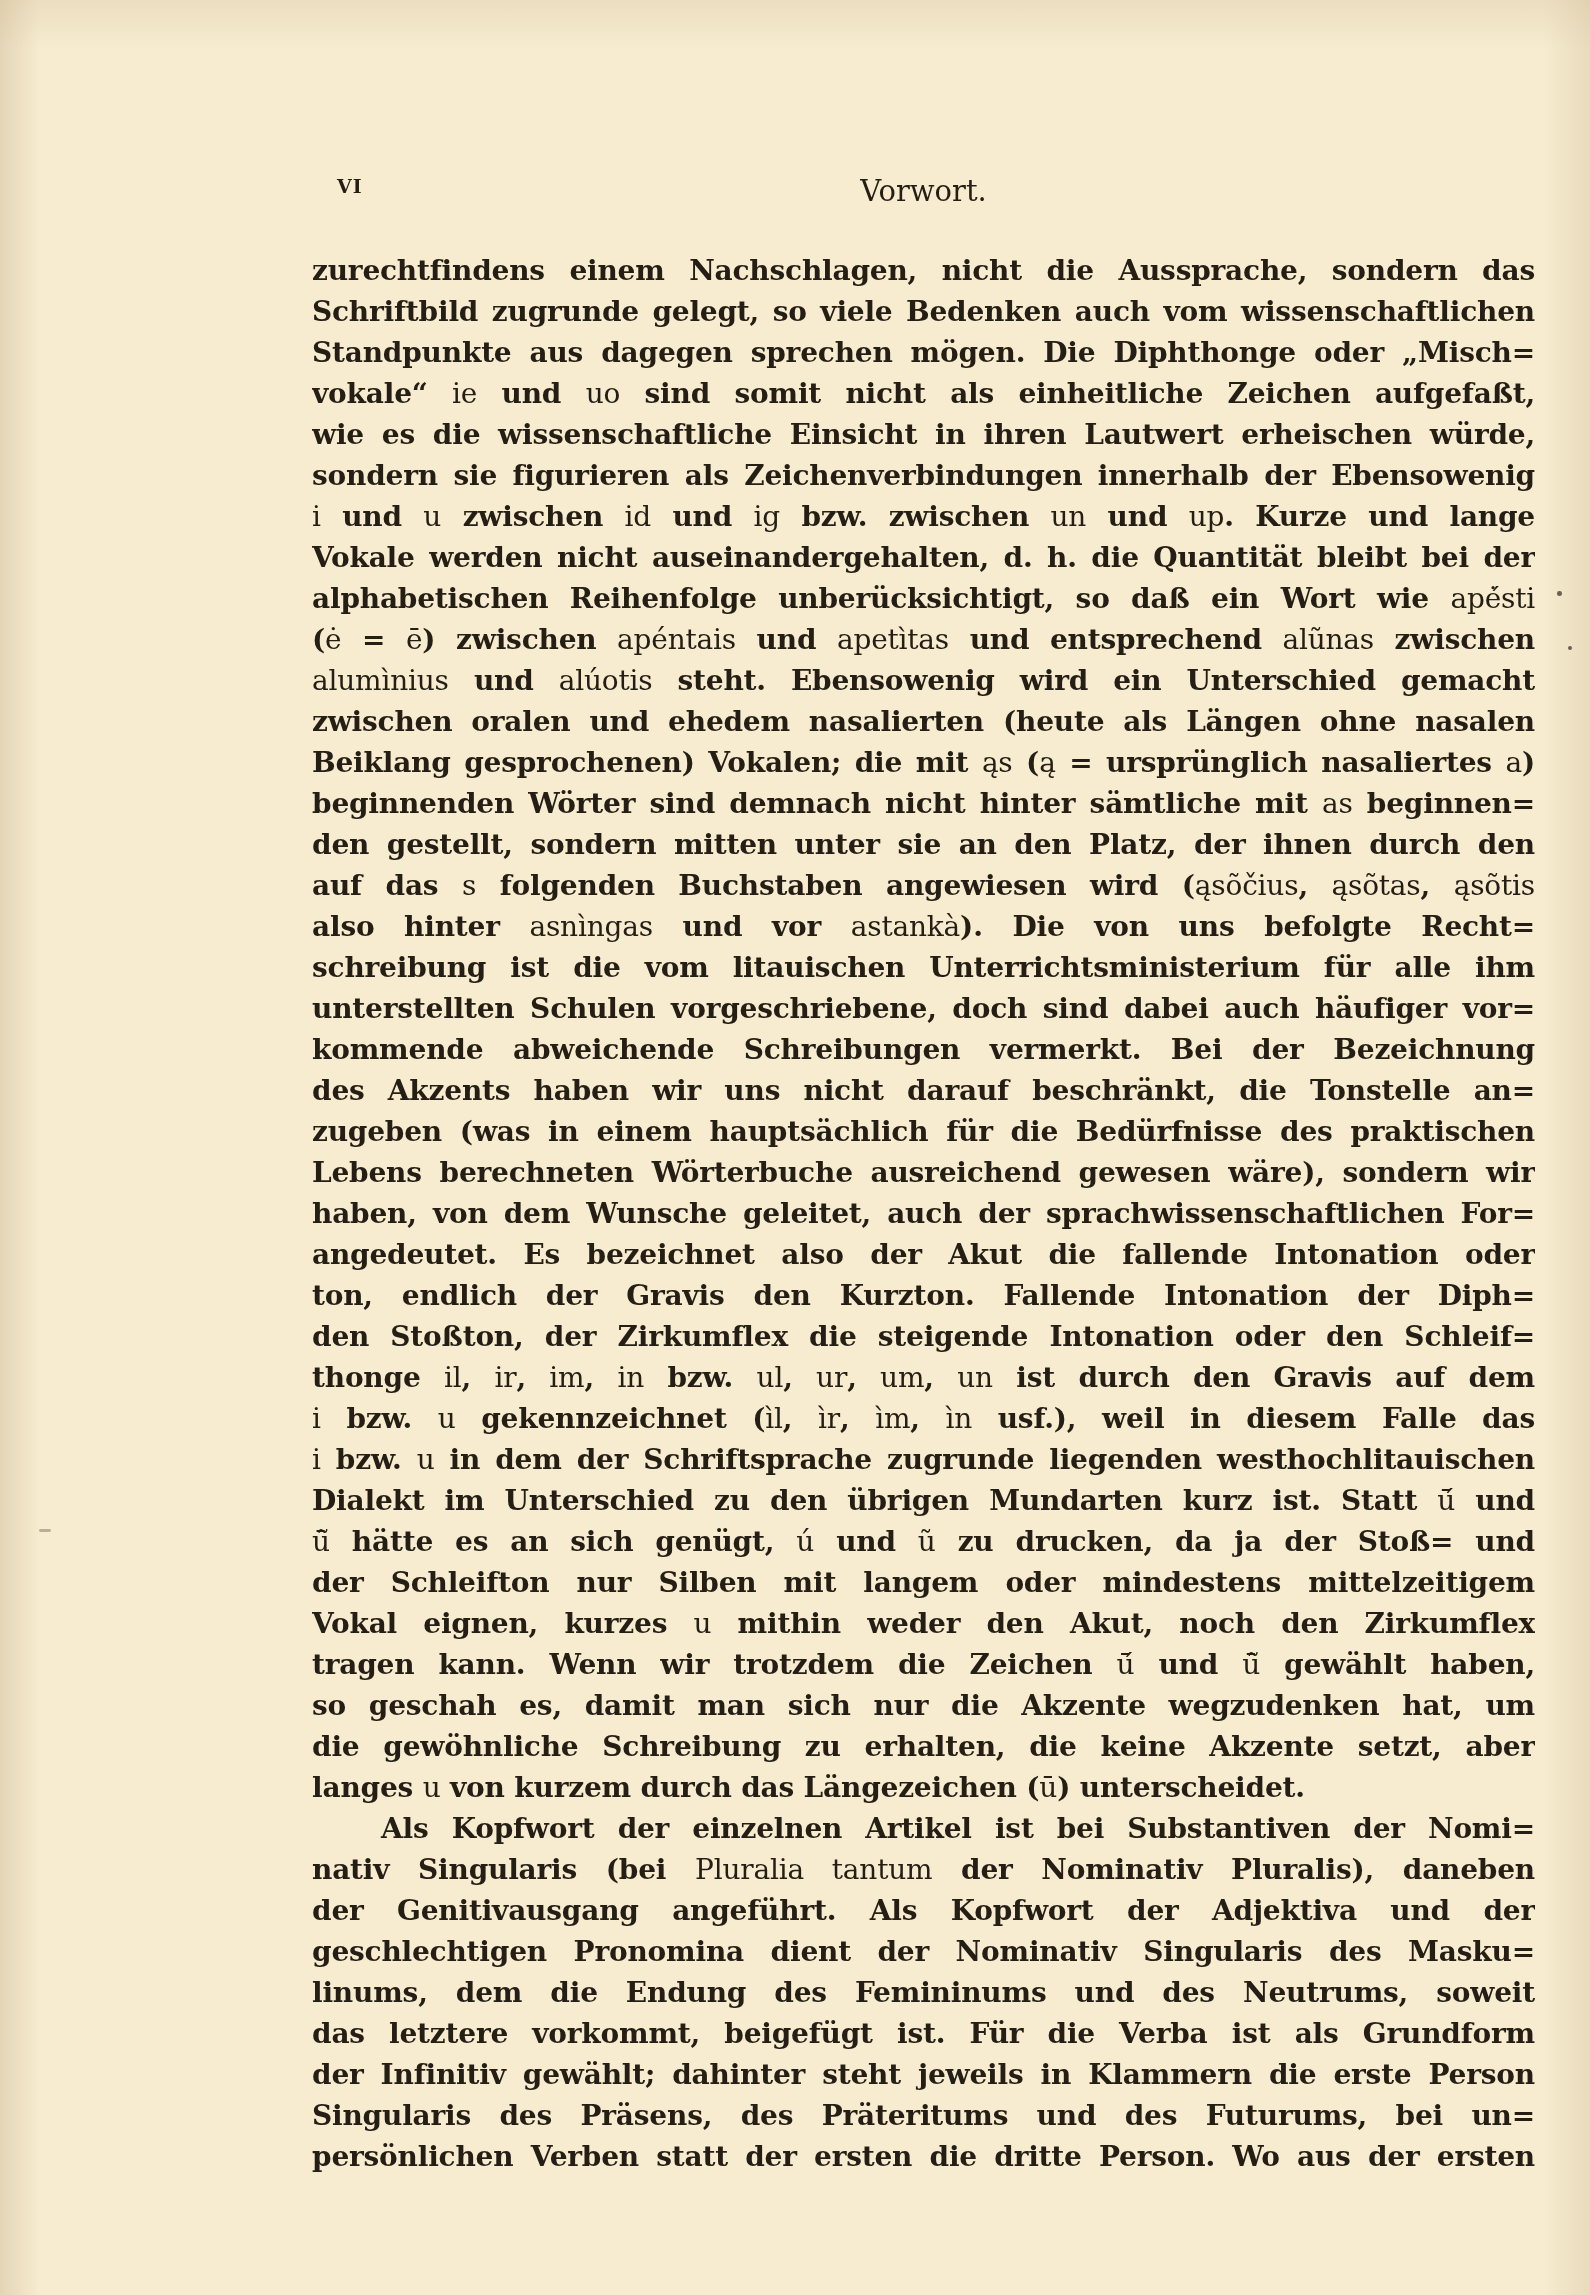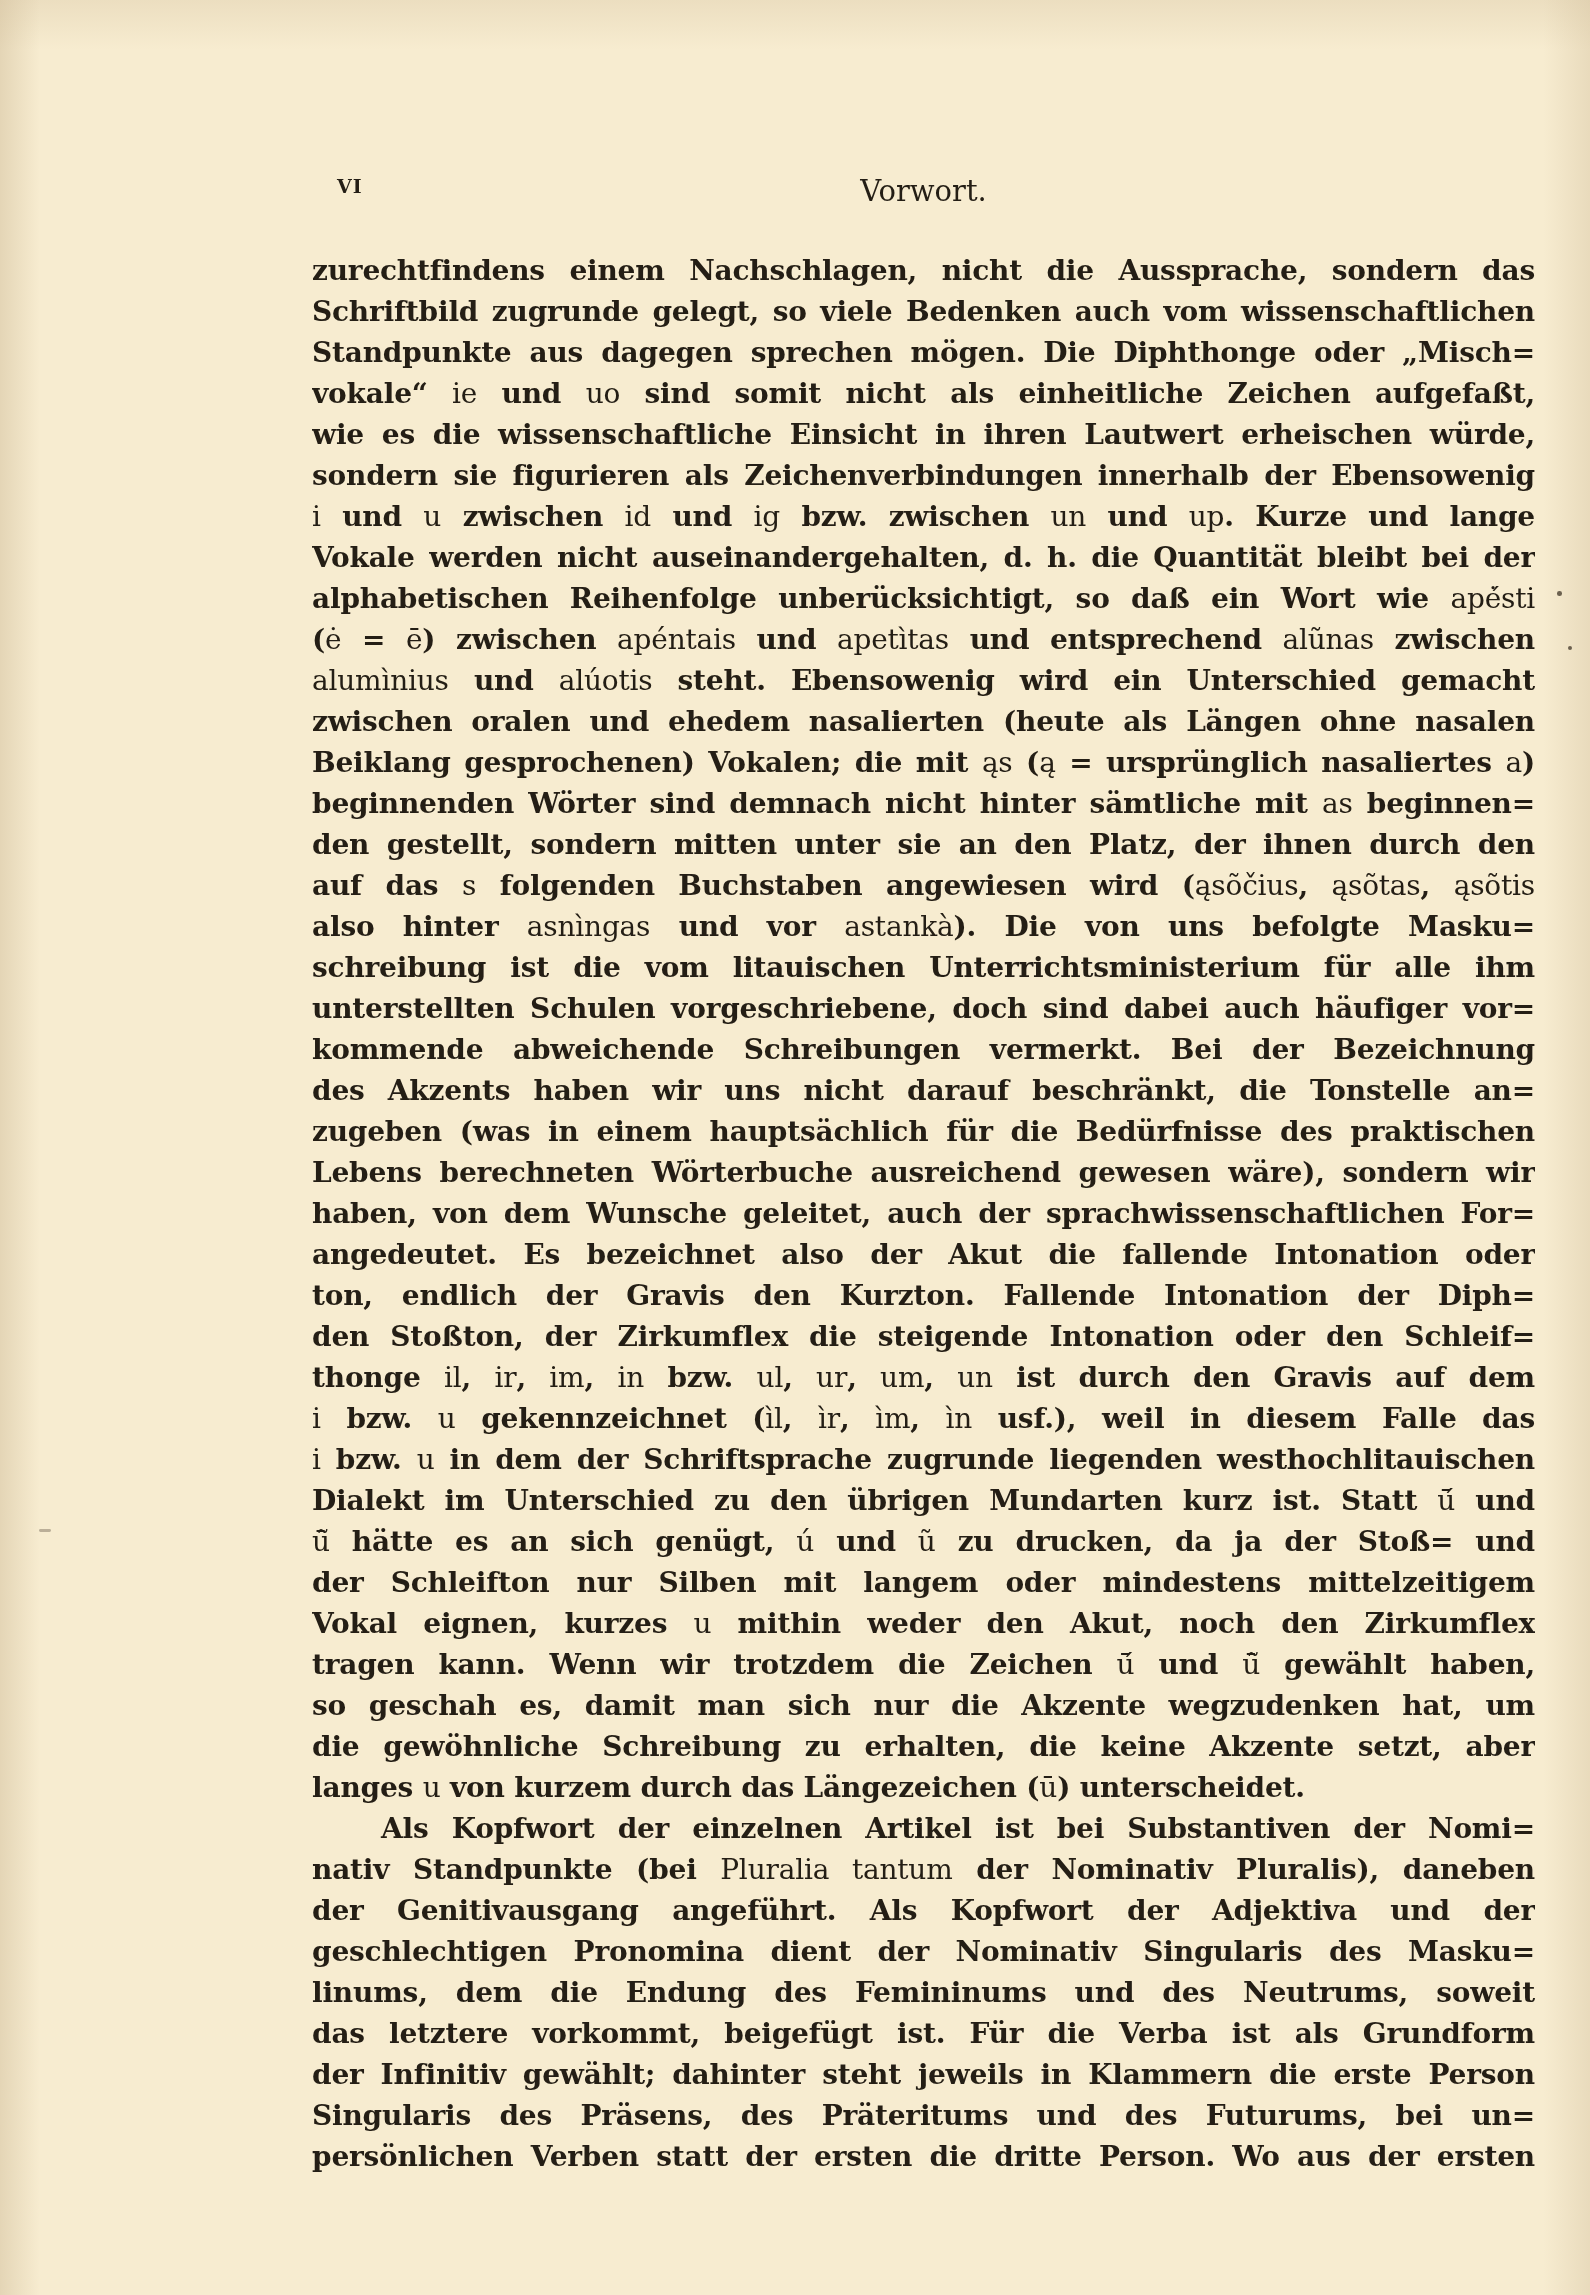--- a/index.html
+++ b/index.html
@@ -93,21 +93,21 @@
         <div class="line"><span class="seg-it">i</span><span class="seg-fr"> und </span><span class="seg-it">u</span><span class="seg-fr"> zwischen </span><span class="seg-it">id</span><span class="seg-fr"> und </span><span class="seg-it">ig</span><span class="seg-fr"> bzw. zwischen </span><span class="seg-it">un</span><span class="seg-fr"> und </span><span class="seg-it">up</span><span class="seg-fr">. Kurze und lange</span></div>
         <div class="line"><span class="seg-fr">Vokale werden nicht auseinandergehalten, d. h. die Quantität bleibt bei der</span></div>
         <div class="line"><span class="seg-fr">alphabetischen Reihenfolge unberücksichtigt, so daß ein Wort wie </span><span class="seg-it">apė́sti</span></div>
         <div class="line"><span class="seg-fr">(</span><span class="seg-it">ė</span><span class="seg-fr"> = </span><span class="seg-it">ē</span><span class="seg-fr">) zwischen </span><span class="seg-it">apéntais</span><span class="seg-fr"> und </span><span class="seg-it">apetìtas</span><span class="seg-fr"> und entsprechend </span><span class="seg-it">alũnas</span><span class="seg-fr"> zwischen</span></div>
         <div class="line"><span class="seg-it">alumìnius</span><span class="seg-fr"> und </span><span class="seg-it">alúotis</span><span class="seg-fr"> steht. Ebensowenig wird ein Unterschied gemacht</span></div>
         <div class="line"><span class="seg-fr">zwischen oralen und ehedem nasalierten (heute als Längen ohne nasalen</span></div>
         <div class="line"><span class="seg-fr">Beiklang gesprochenen) Vokalen; die mit </span><span class="seg-it">ąs</span><span class="seg-fr"> (</span><span class="seg-it">ą</span><span class="seg-fr"> = ursprünglich nasaliertes </span><span class="seg-it">a</span><span class="seg-fr">)</span></div>
         <div class="line"><span class="seg-fr">beginnenden Wörter sind demnach nicht hinter sämtliche mit </span><span class="seg-it">as</span><span class="seg-fr"> beginnen=</span></div>
         <div class="line"><span class="seg-fr">den gestellt, sondern mitten unter sie an den Platz, der ihnen durch den</span></div>
         <div class="line"><span class="seg-fr">auf das </span><span class="seg-it">s</span><span class="seg-fr"> folgenden Buchstaben angewiesen wird (</span><span class="seg-it">ąsõčius</span><span class="seg-fr">, </span><span class="seg-it">ąsõtas</span><span class="seg-fr">, </span><span class="seg-it">ąsõtis</span></div>
-        <div class="line"><span class="seg-fr">also hinter </span><span class="seg-it">asnìngas</span><span class="seg-fr"> und vor </span><span class="seg-it">astankà</span><span class="seg-fr">). Die von uns befolgte Masku=</span></div>
+        <div class="line"><span class="seg-fr">also hinter </span><span class="seg-it">asnìngas</span><span class="seg-fr"> und vor </span><span class="seg-it">astankà</span><span class="seg-fr">). Die von uns befolgte Recht=</span></div>
         <div class="line"><span class="seg-fr">schreibung ist die vom litauischen Unterrichtsministerium für alle ihm</span></div>
         <div class="line"><span class="seg-fr">unterstellten Schulen vorgeschriebene, doch sind dabei auch häufiger vor=</span></div>
         <div class="line"><span class="seg-fr">kommende abweichende Schreibungen vermerkt. Bei der Bezeichnung</span></div>
         <div class="line"><span class="seg-fr">des Akzents haben wir uns nicht darauf beschränkt, die Tonstelle an=</span></div>
         <div class="line"><span class="seg-fr">zugeben (was in einem hauptsächlich für die Bedürfnisse des praktischen</span></div>
         <div class="line"><span class="seg-fr">Lebens berechneten Wörterbuche ausreichend gewesen wäre), sondern wir</span></div>
         <div class="line"><span class="seg-fr">haben, von dem Wunsche geleitet, auch der sprachwissenschaftlichen For=</span></div>
         <div class="line"><span class="seg-fr">angedeutet. Es bezeichnet also der Akut die fallende Intonation oder</span></div>
         <div class="line"><span class="seg-fr">ton, endlich der Gravis den Kurzton. Fallende Intonation der Diph=</span></div>
         <div class="line"><span class="seg-fr">den Stoßton, der Zirkumflex die steigende Intonation oder den Schleif=</span></div>
@@ -118,21 +118,21 @@
         <div class="line"><span class="seg-it">ū̃</span><span class="seg-fr"> hätte es an sich genügt, </span><span class="seg-it">ú</span><span class="seg-fr"> und </span><span class="seg-it">ũ</span><span class="seg-fr"> zu drucken, da ja der Stoß= und</span></div>
         <div class="line"><span class="seg-fr">der Schleifton nur Silben mit langem oder mindestens mittelzeitigem</span></div>
         <div class="line"><span class="seg-fr">Vokal eignen, kurzes </span><span class="seg-it">u</span><span class="seg-fr"> mithin weder den Akut, noch den Zirkumflex</span></div>
         <div class="line"><span class="seg-fr">tragen kann. Wenn wir trotzdem die Zeichen </span><span class="seg-it">ū́</span><span class="seg-fr"> und </span><span class="seg-it">ū̃</span><span class="seg-fr"> gewählt haben,</span></div>
         <div class="line"><span class="seg-fr">so geschah es, damit man sich nur die Akzente wegzudenken hat, um</span></div>
         <div class="line"><span class="seg-fr">die gewöhnliche Schreibung zu erhalten, die keine Akzente setzt, aber</span></div>
         <div class="line short"><span class="seg-fr">langes </span><span class="seg-it">u</span><span class="seg-fr"> von kurzem durch das Längezeichen (</span><span class="seg-it">ū</span><span class="seg-fr">) unterscheidet.</span></div>
       </div>
       <div class="para">
         <div class="line indent"><span class="seg-fr">Als Kopfwort der einzelnen Artikel ist bei Substantiven der Nomi=</span></div>
-        <div class="line"><span class="seg-fr">nativ Standpunkte (bei </span><span class="seg-ro">Pluralia tantum</span><span class="seg-fr"> der Nominativ Pluralis), daneben</span></div>
+        <div class="line"><span class="seg-fr">nativ Singularis (bei </span><span class="seg-ro">Pluralia tantum</span><span class="seg-fr"> der Nominativ Pluralis), daneben</span></div>
         <div class="line"><span class="seg-fr">der Genitivausgang angeführt. Als Kopfwort der Adjektiva und der</span></div>
         <div class="line"><span class="seg-fr">geschlechtigen Pronomina dient der Nominativ Singularis des Masku=</span></div>
         <div class="line"><span class="seg-fr">linums, dem die Endung des Femininums und des Neutrums, soweit</span></div>
         <div class="line"><span class="seg-fr">das letztere vorkommt, beigefügt ist. Für die Verba ist als Grundform</span></div>
         <div class="line"><span class="seg-fr">der Infinitiv gewählt; dahinter steht jeweils in Klammern die erste Person</span></div>
         <div class="line"><span class="seg-fr">Singularis des Präsens, des Präteritums und des Futurums, bei un=</span></div>
         <div class="line"><span class="seg-fr">persönlichen Verben statt der ersten die dritte Person. Wo aus der ersten</span></div>
       </div>
     </div>
 

